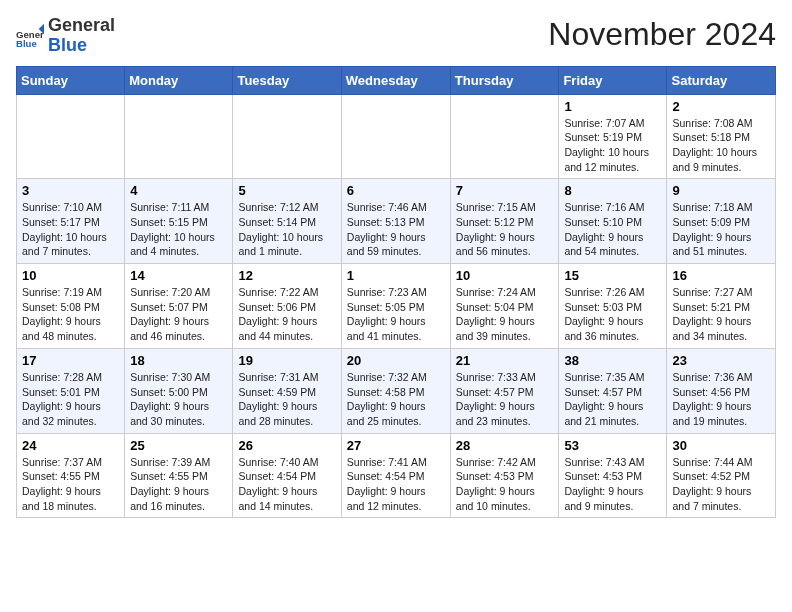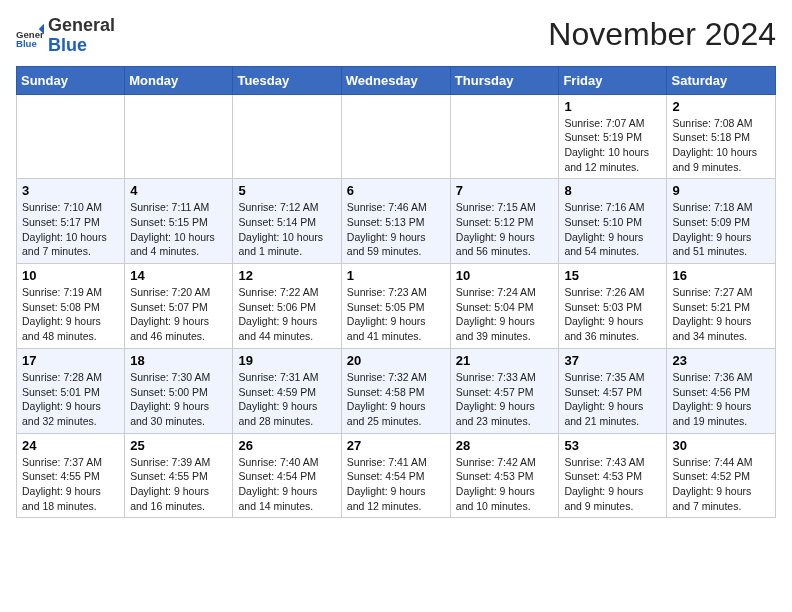--- a/index.html
+++ b/index.html
@@ -251,21 +251,21 @@
 Sunset: 4:58 PM
 Daylight: 9 hours and 25 minutes.</div>
         </td>
         <td>
           <span class="day-num">21</span>
           <div class="day-info">Sunrise: 7:33 AM
 Sunset: 4:57 PM
 Daylight: 9 hours and 23 minutes.</div>
         </td>
         <td>
-          <span class="day-num">37</span>
+          <span class="day-num">38</span>
           <div class="day-info">Sunrise: 7:35 AM
 Sunset: 4:57 PM
 Daylight: 9 hours and 21 minutes.</div>
         </td>
         <td>
           <span class="day-num">23</span>
           <div class="day-info">Sunrise: 7:36 AM
 Sunset: 4:56 PM
 Daylight: 9 hours and 19 minutes.</div>
         </td>

